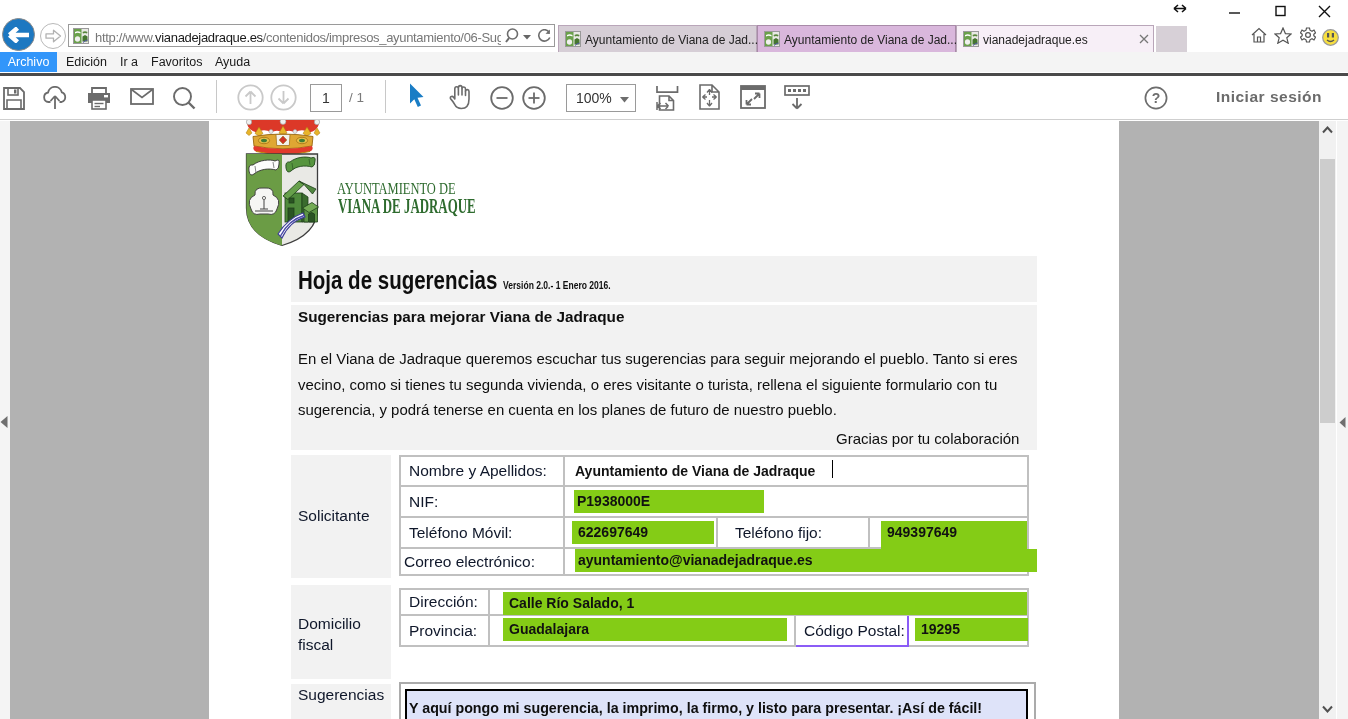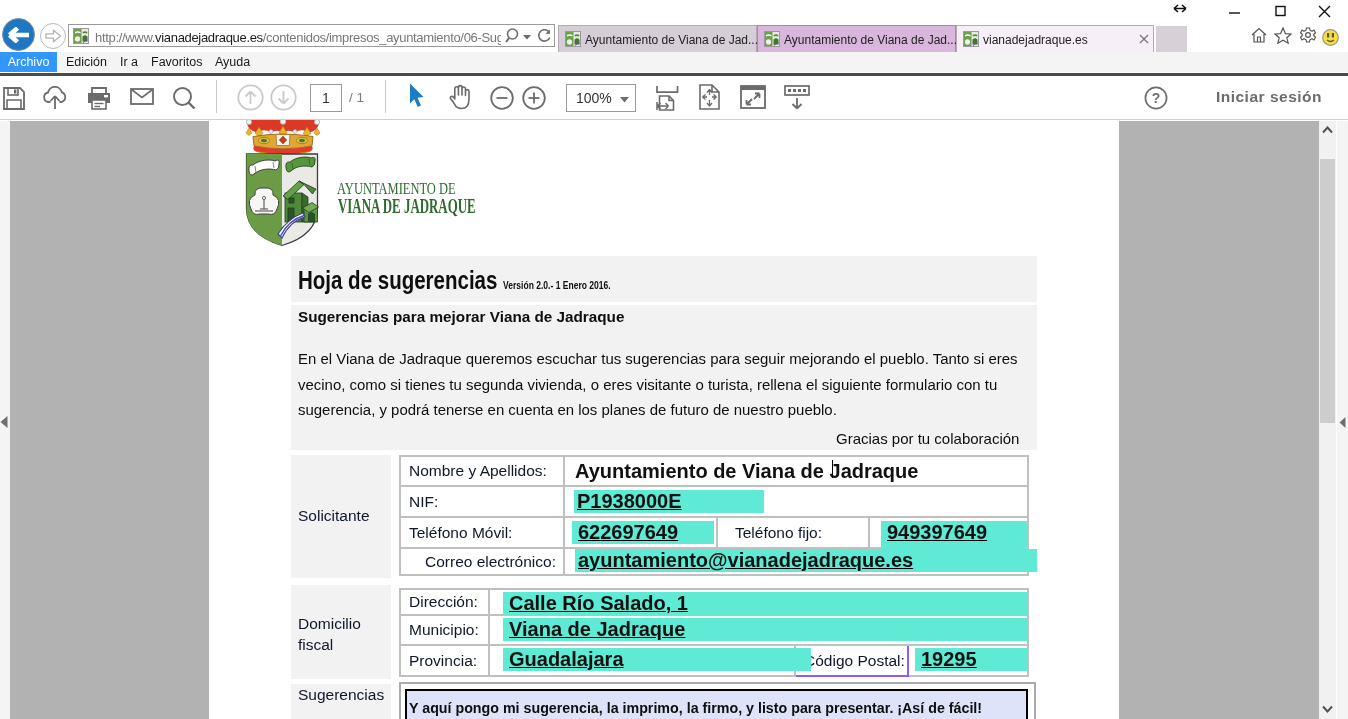--- a/index.html
+++ b/index.html
@@ -33,24 +33,24 @@
 
 #viewer { left:0; top:121px; width:1348px; height:598px; background:#b2b2b2; }
 #leftstrip { left:0; top:0; width:10px; height:598px; background:#f4f4f4; }
 #page { left:209px; top:0; width:910px; height:598px; background:#fff; }
 
 #sbtrack { left:1319px; top:0; width:17px; height:598px; background:#f1f1f1; }
 #sbthumb { left:1320px; top:38px; width:15px; height:264px; background:#cdcdcd; }
 #rightstrip { left:1337px; top:0; width:11px; height:598px; background:#f4f4f4; }
 
 .gbox { background:#f2f2f2; }
-.lav { background:#5eead4;text-decoration:underline; }
+.lav { background:#84cc16; }
 #doc { left:209px; top:0; width:910px; height:598px; }
 .lbl { font-size:15.5px; color:#0f172a; }
-.val { font-size:20px; font-weight:bold; color:#111; white-space:nowrap; }
+.val { font-size:14px; font-weight:bold; color:#111; white-space:nowrap; }
 table { border-collapse:collapse; }
 </style>
 </head>
 <body>
 
 <div class="abs" id="titlebar"></div>
 
 <svg class="abs" style="left:1170px;top:3px" width="165" height="16" viewBox="0 0 165 16">
   <g stroke="#111" stroke-width="1.6" fill="none">
     <path d="M4 5.5 L16 5.5 M4 5.5 L8 2 M4 5.5 L8 9 M16 5.5 L12 2 M16 5.5 L12 9"></path>
@@ -370,48 +370,42 @@
         <td style="border:2px solid #c0c0c0"><span class="lbl" style="padding-left:8px">Teléfono Móvil:</span></td>
         <td style="border:2px solid #c0c0c0;width:153px;position:relative">
               <div class="lav abs" style="left:7px;top:3px;width:142px;height:23px"><span class="val" style="padding-left:6px;line-height:23px">622697649</span></div>
             </td>
         <td style="border:2px solid #c0c0c0;width:152px"><span class="lbl" style="padding-left:17px">Teléfono fijo:</span></td>
         <td style="border:2px solid #c0c0c0;width:159px;position:relative">
               <div class="lav abs" style="left:11px;top:3px;width:146px;height:38px"><span class="val" style="padding-left:6px;line-height:23px">949397649</span></div>
             </td>
       </tr>
       <tr style="height:27px">
-        <td style="border:2px solid #c0c0c0"><span class="lbl" style="padding-left:24px">Correo electrónico:</span></td>
+        <td style="border:2px solid #c0c0c0"><span class="lbl" style="padding-left:3px">Correo electrónico:</span></td>
         <td colspan="3" style="border:2px solid #c0c0c0"></td>
       </tr>
     </tbody>
       </table>
     <div class="abs lav" style="left:366px;top:428px;width:462px;height:23px"><span class="val" style="padding-left:3px;line-height:23px">ayuntamiento@vianadejadraque.es</span></div>
     <div class="abs" style="left:623px;top:339px;width:1px;height:18px;background:#000"></div>
 
     <div class="abs gbox" style="left:82px;top:464px;width:100px;height:94px"></div>
     <div class="abs lbl" style="left:89px;top:492px;font-size:15.5px;line-height:21px">Domicilio<br>fiscal</div>
     <table class="abs" style="left:190px;top:467px;border:2px solid #ababab">
       <tbody>
           <tr style="height:26px">
         <td style="border:2px solid #c0c0c0;width:89px"><span class="lbl" style="padding-left:8px">Dirección:</span></td>
         <td colspan="3" style="border:2px solid #c0c0c0;width:539px;position:relative">
               <div class="lav abs" style="left:13px;top:2px;width:524px;height:23px"><span class="val" style="padding-left:6px;line-height:23px">Calle Río Salado, 1</span></div>
             </td>
       </tr>
-      <tr style="height:30px">
-        <td style="border:2px solid #c0c0c0"><span class="lbl" style="padding-left:8px">Municipio:</span></td>
-        <td colspan="3" style="border:2px solid #c0c0c0;position:relative">
-              <div class="lav abs" style="left:13px;top:2px;width:524px;height:23px"><span class="val" style="padding-left:6px;line-height:23px">Viana de Jadraque</span></div>
-            </td>
-      </tr>
       <tr style="height:31px">
         <td style="border:2px solid #c0c0c0"><span class="lbl" style="padding-left:8px">Provincia:</span></td>
         <td style="border:2px solid #c0c0c0;width:306px;position:relative">
-              <div class="lav abs" style="left:13px;top:2px;width:308px;height:23px"><span class="val" style="padding-left:6px;line-height:23px">Guadalajara</span></div>
+              <div class="lav abs" style="left:13px;top:2px;width:284px;height:23px"><span class="val" style="padding-left:6px;line-height:23px">Guadalajara</span></div>
             </td>
         <td style="border:2px solid #8b5cf6;width:113px"><span class="lbl" style="padding-left:8px">Código Postal:</span></td>
         <td style="border:2px solid #c0c0c0;width:120px;position:relative">
               <div class="lav abs" style="left:6px;top:2px;width:113px;height:23px"><span class="val" style="padding-left:6px;line-height:23px">19295</span></div>
             </td>
       </tr>
     </tbody>
       </table>
 
     <div class="abs gbox" style="left:82px;top:563px;width:100px;height:35px"></div>

